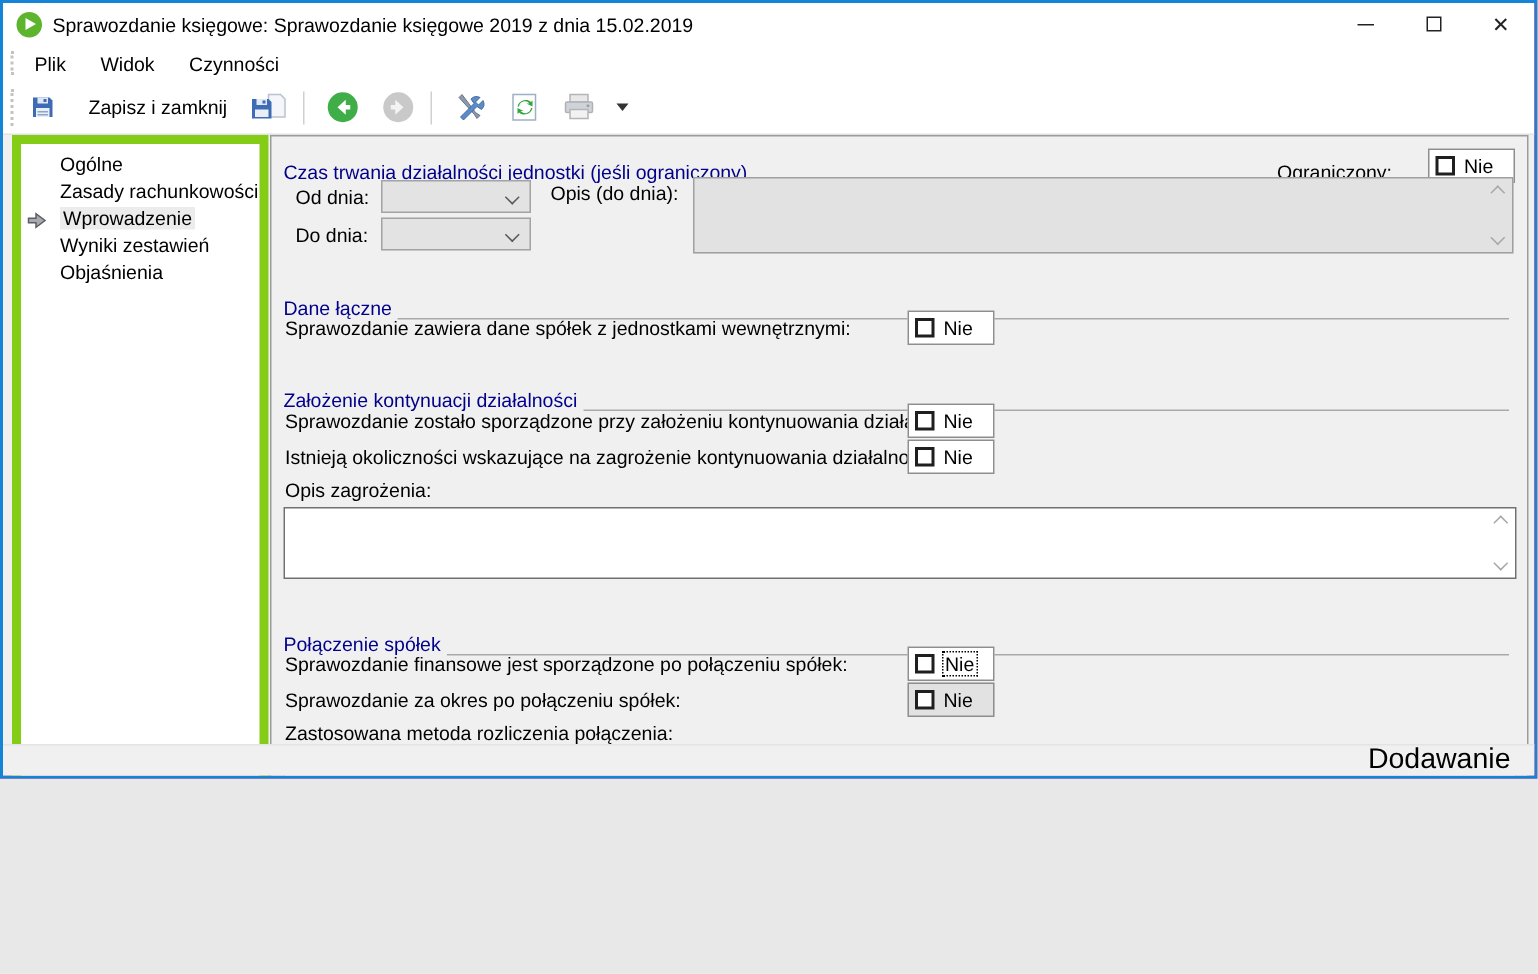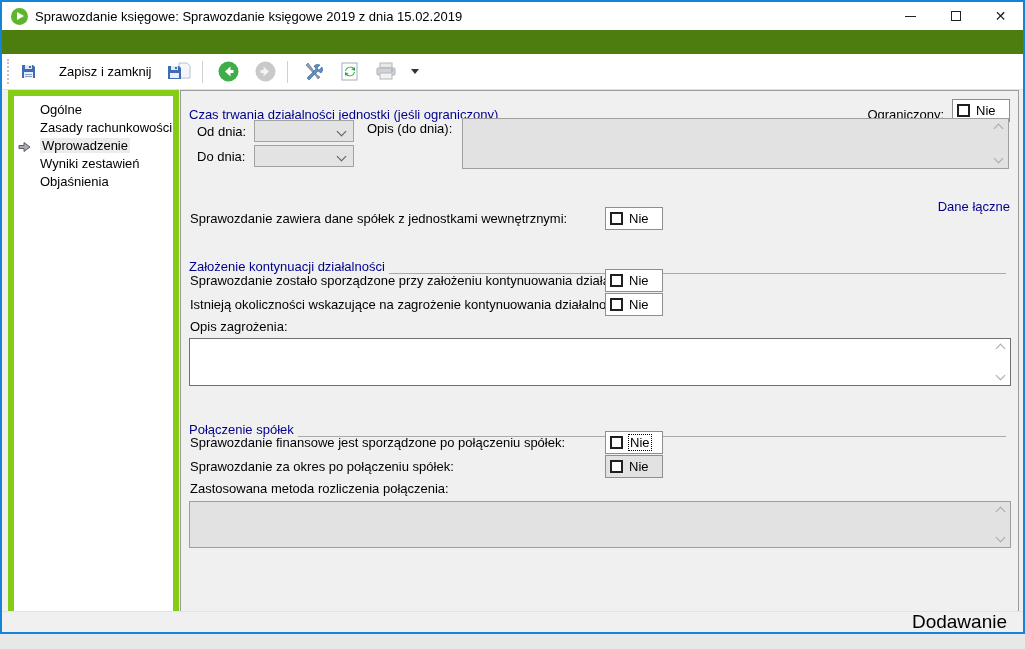--- a/index.html
+++ b/index.html
@@ -1,18 +1,18 @@
 <!DOCTYPE html>
 <html><head>
 <meta charset="utf-8">
 <style>
   * { margin:0; padding:0; box-sizing:border-box; }
   html,body { width:1025px; height:649px; font-family:"Liberation Sans", sans-serif; background:#e8e8e8; }
   #window {
-    position:relative; width:1025px; height:634px; background:#4d7c0f;
+    position:relative; width:1025px; height:519px; background:#be185d;
     border:2px solid #1583d6; overflow:hidden; font-size:13px; color:#000;
   }
   
   .titlebar { position:absolute; left:0; top:0; right:0; height:28px; background:#fff; display:flex; align-items:center; }
   .app-icon { position:relative; width:17px; height:17px; margin-left:9px; border-radius:50%; background:#5cb52d; }
   .app-icon::after { content:""; position:absolute; left:6px; top:4px;
     border-left:7px solid #fff; border-top:4.5px solid transparent; border-bottom:4.5px solid transparent; }
   .title-text { margin-left:7px; font-size:13px; color:#000; }
   .win-buttons { position:absolute; right:0; top:0; height:28px; display:flex; }
   .win-btn { width:45px; height:28px; display:flex; align-items:center; justify-content:center; font-size:13px; color:#222; cursor:default; }
@@ -74,20 +74,26 @@
         </div>
       <div class="win-btn">
           <span class="glyph-max"></span>
         </div>
       <div class="win-btn">
           <span class="glyph-close">✕</span>
         </div>
     </div>
   </div>
 
+  <div class="menubar">
+    <span class="grip"></span>
+    <span class="menu-item">Plik</span>
+    <span class="menu-item">Widok</span>
+    <span class="menu-item">Czynności</span>
+  </div>
 
   <div class="toolbar">
     <span class="grip"></span>
     <div class="tb-btn">
       <span class="tb-icon">
         <svg width="17" height="17">
             <path d="M2 2 h11 l2 2 v11 h-13 z" fill="#3d6cb4"></path>
             <rect x="5" y="2" width="7" height="4" fill="#dfe8f5"></rect>
             <rect x="9" y="3" width="2" height="2" fill="#3d6cb4"></rect>
             <rect x="4" y="9" width="9" height="6" fill="#e9eef7"></rect>
@@ -179,21 +185,21 @@
     <div class="side-item">
       <span class="side-label">Objaśnienia</span>
     </div>
   </div>
 
   <div class="mainpanel">
 
     <div class="sec-header" style="top:7px;">
       <span class="sec-title">Czas trwania działalności jednostki (jeśli ograniczony)</span>
       <span class="sec-line"></span>
-      <span style="margin-right:8px;">Ograniczony:</span>
+      <span style="margin-right:24px;">Ograniczony:</span>
       <div class="nie-box" style="position:relative;flex:none;">
         <span class="cb"></span>
         <span class="cb-label">Nie</span>
       </div>
     </div>
     <span class="flabel" style="left:16px; top:33px;">Od dnia:</span>
     <div class="combo" style="left:73px; top:29px;">
       <span></span>
       <span class="chev"></span>
     </div>
@@ -204,21 +210,21 @@
     </div>
     <span class="flabel" style="left:186px; top:30px;">Opis (do dnia):</span>
     <div class="tarea disabled" style="left:281px; top:27px; width:547px; height:51px;">
       <span></span>
       <div class="scrollcol">
         <span class="chev up gray"></span>
         <span class="chev gray"></span>
       </div>
     </div>
 
-    <div class="sec-header" style="top:108px;flex-direction:column;">
+    <div class="sec-header" style="top:98px;">
       <span class="sec-title">Dane łączne</span>
       <span class="sec-line"></span>
     </div>
     <span class="flabel" style="left:9px; top:120px;">Sprawozdanie zawiera dane spółek z jednostkami wewnętrznymi:</span>
     <div class="nie-box" style="left:424px; top:116px;">
       <span class="cb"></span>
       <span class="cb-label">Nie</span>
     </div>
 
     <div class="sec-header" style="top:159px;">

